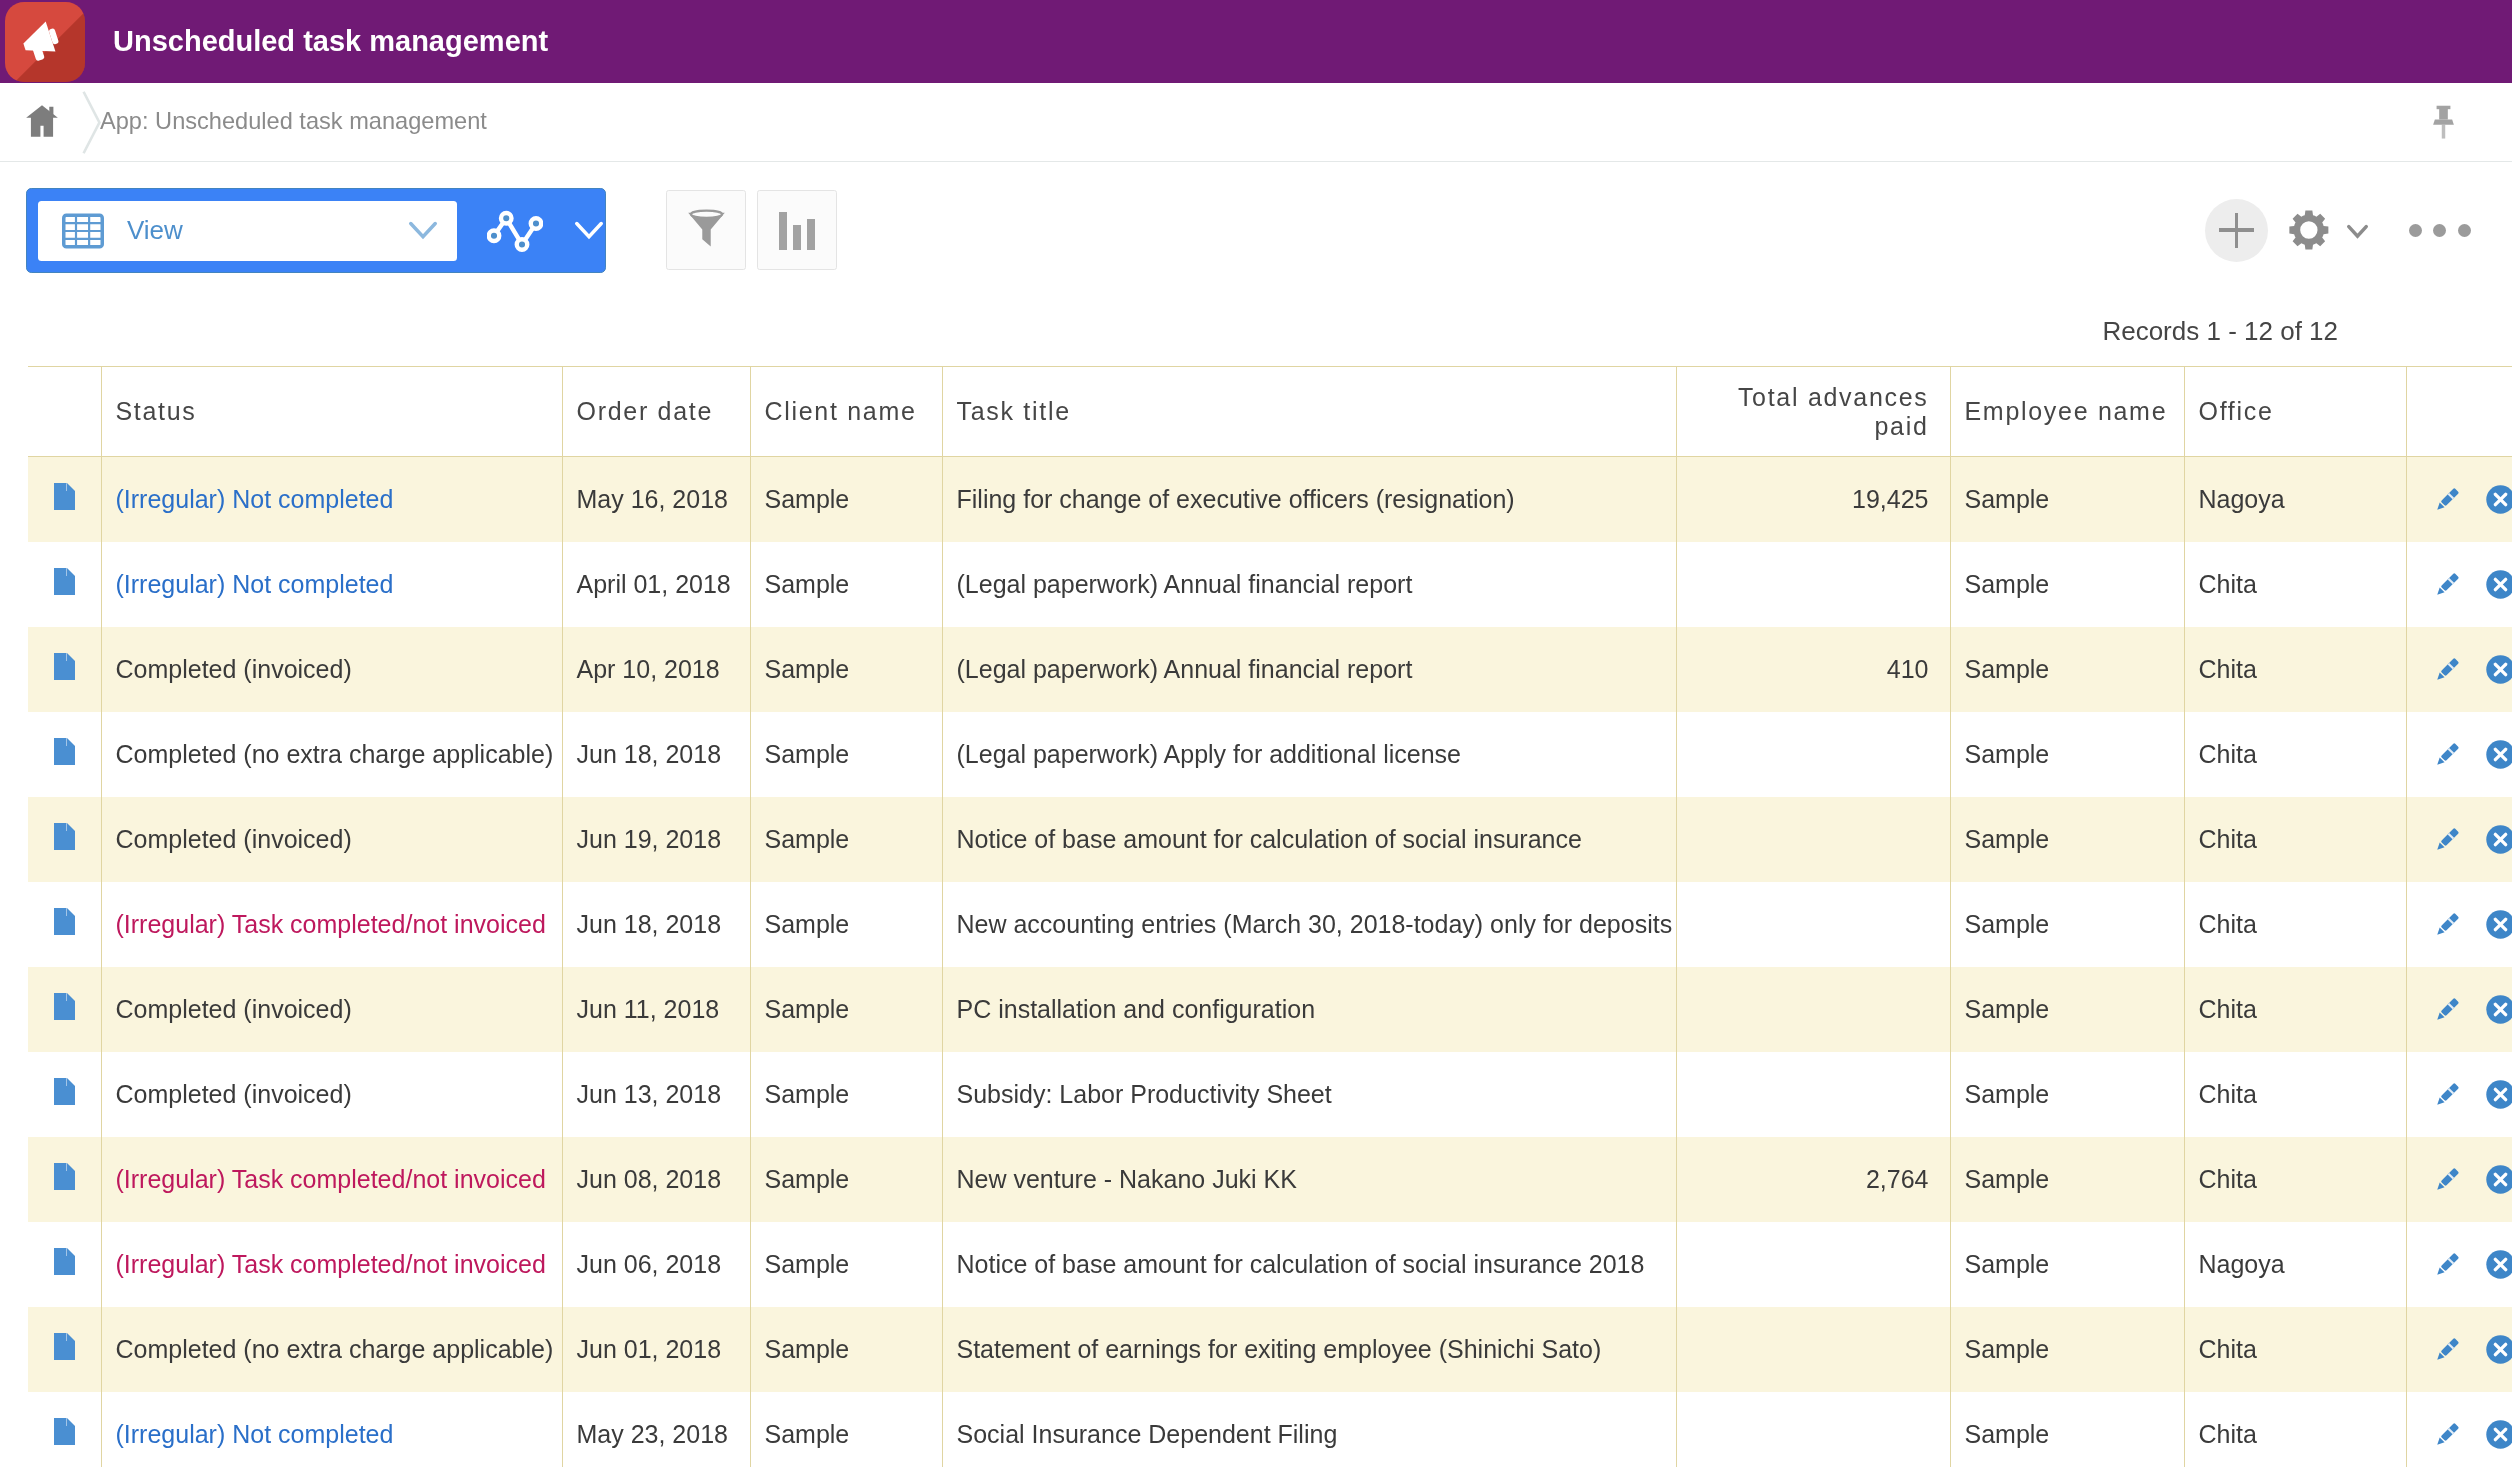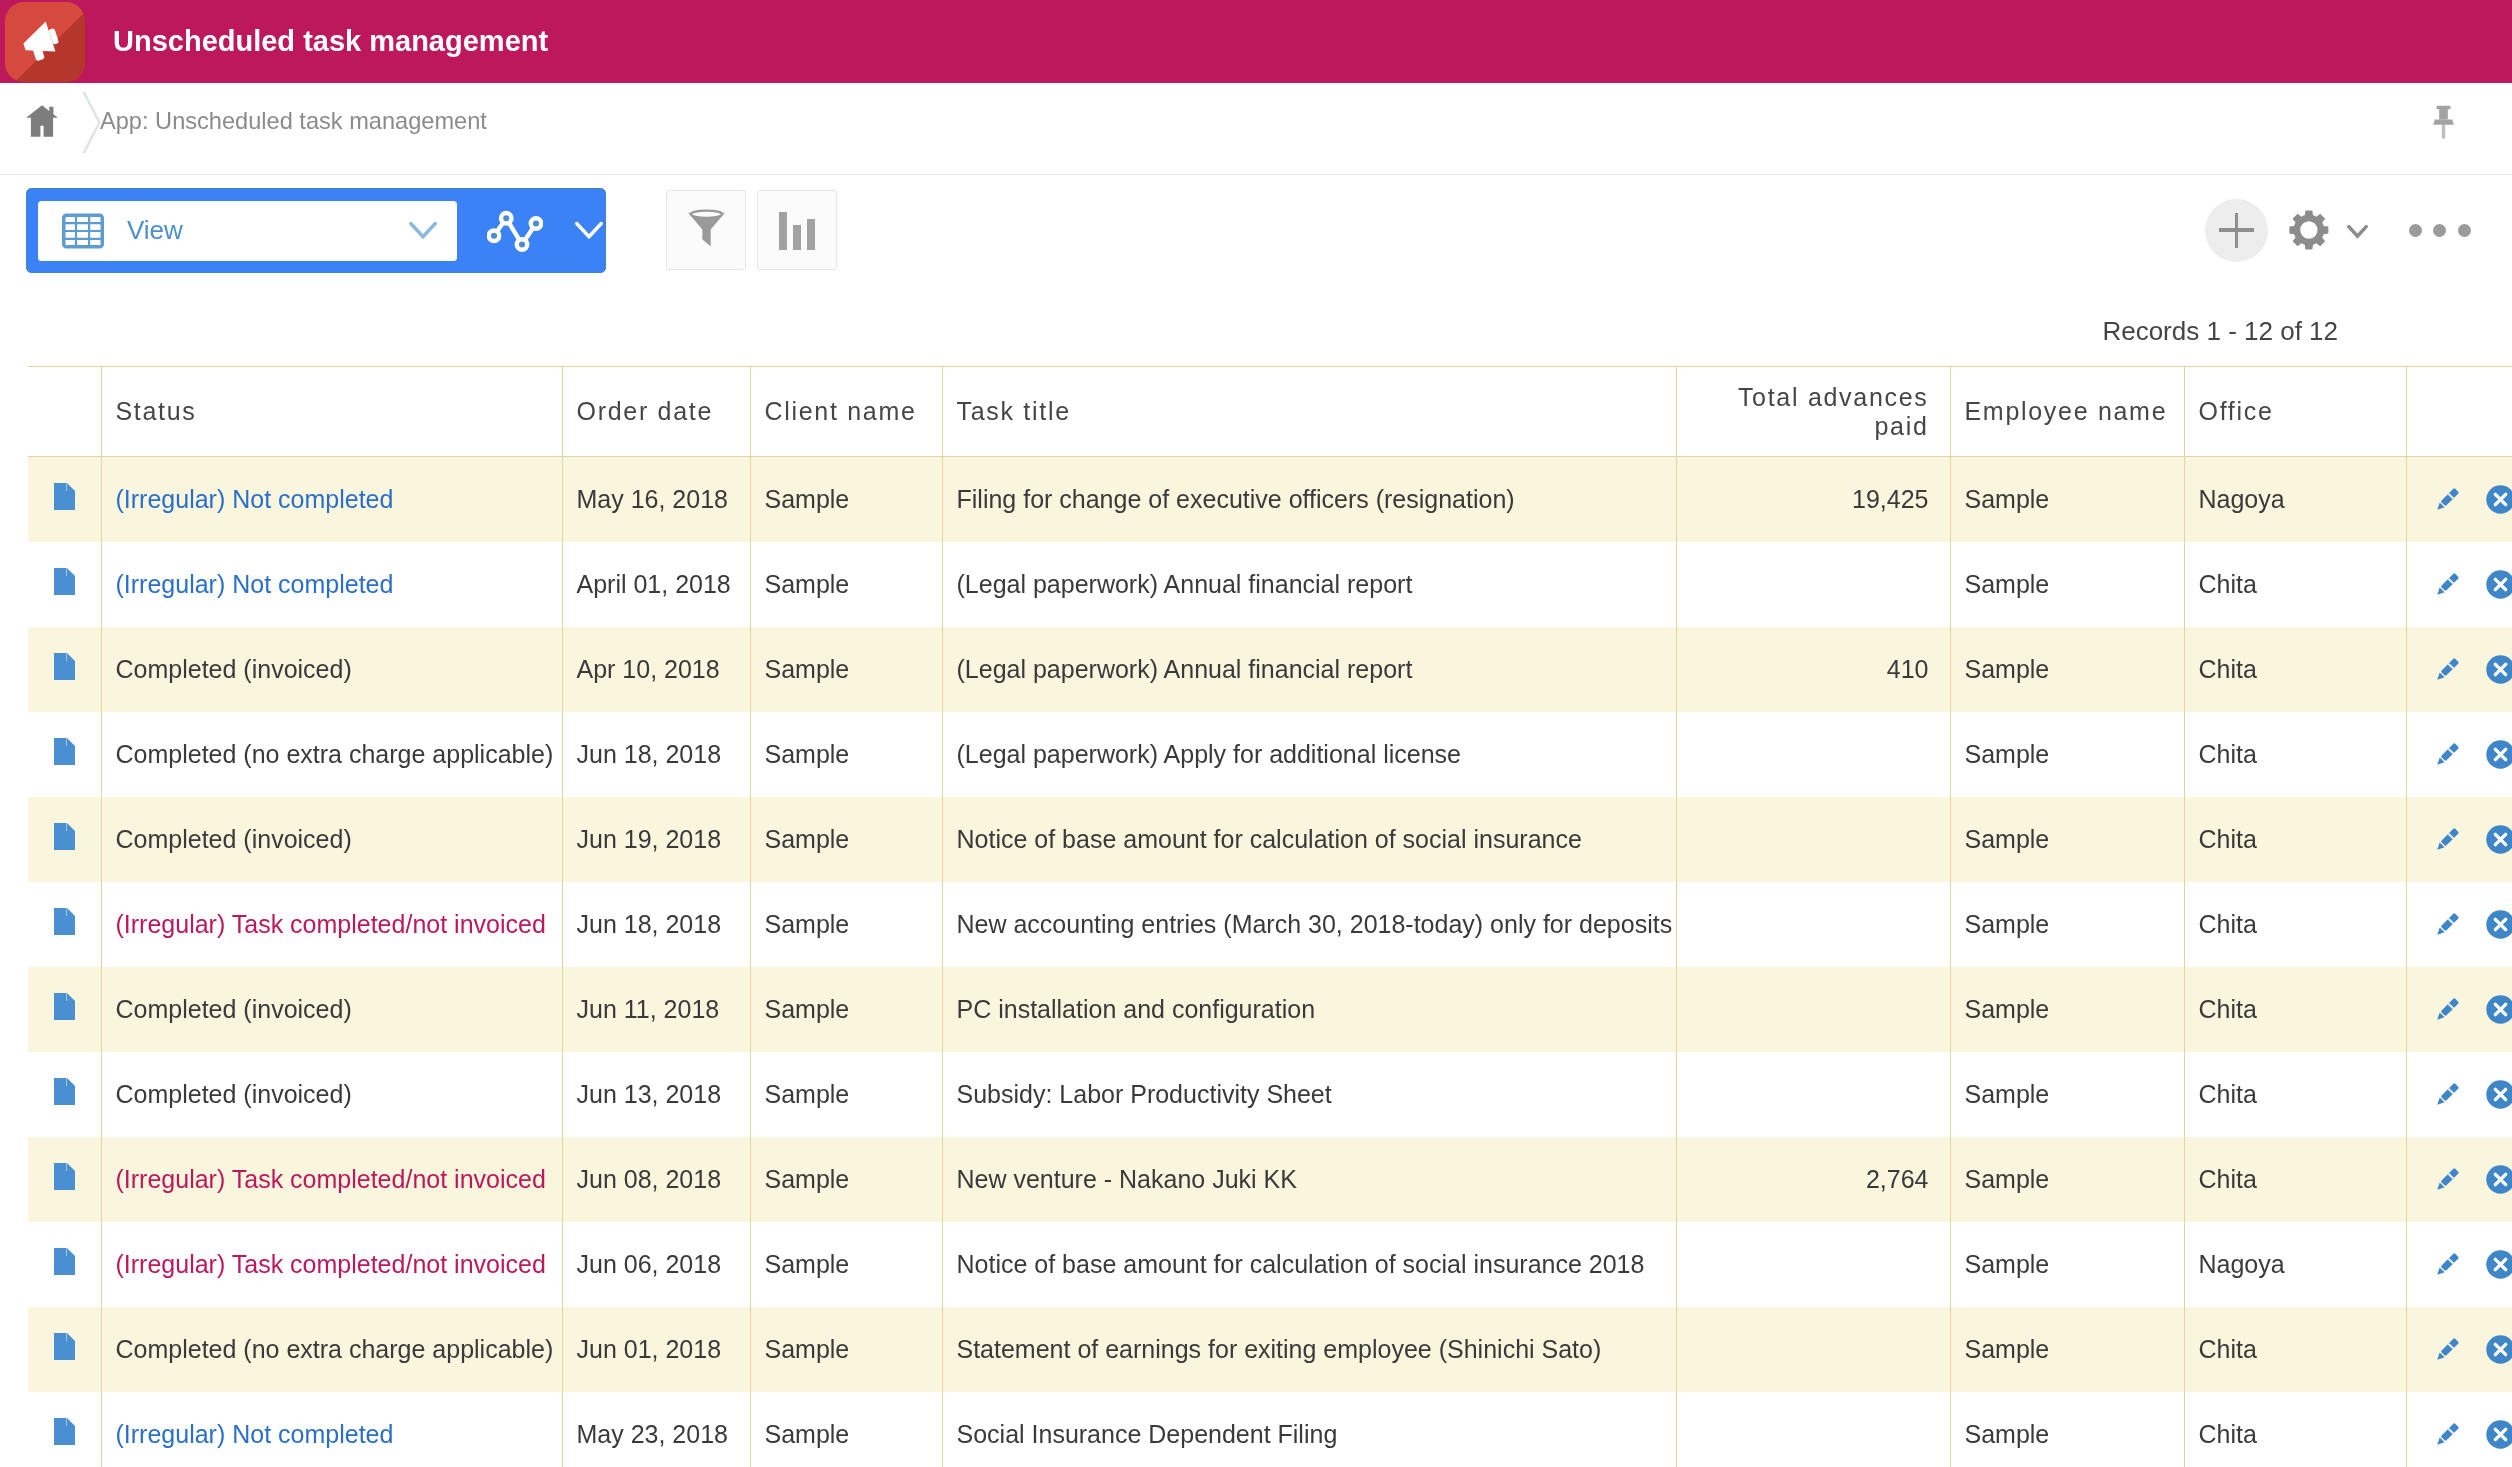--- a/index.html
+++ b/index.html
@@ -1,31 +1,31 @@
 <!DOCTYPE html>
 <html style="font-size:14px"><head>
 <meta charset="utf-8">
 <style>
   * { margin:0; padding:0; box-sizing:border-box; }
   html,body { width:2512px; height:1467px; overflow:hidden; background:#ffffff;
               font-family:"Liberation Sans","DejaVu Sans",sans-serif; }
   .stage { position:relative; width:2512px; height:1467px; }
 
   
-  .topbar { position:absolute; left:0; top:0; width:2512px; height:98px; background:#be185d;padding-left:36px; }
+  .topbar { position:absolute; left:0; top:0; width:2512px; height:98px; background:#701a75;padding-left:36px; }
   .appicon { position:absolute; left:5.2px; top:1.7px; width:80px; height:80px; border-radius:19px;
              background:#d6493e; overflow:hidden; }
   .appicon .shade { position:absolute; left:26px; top:33px; width:105px; height:105px;
                     background:rgba(120,20,10,.35); transform:rotate(45deg); }
   .appicon svg { position:absolute; left:12.2px; top:12.2px; }
   .apptitle { position:absolute; left:113px; top:0; height:83px; display:flex; align-items:center;
               color:#ffffff; font-size:29px; font-weight:bold; }
 
   
-  .crumbbar { position:absolute; left:0; top:83px; width:2512px; height:92px; background:#ffffff;
+  .crumbbar { position:absolute; left:0; top:83px; width:2512px; height:79px; background:#ffffff;
               border-bottom:1.7px solid #e4e8e8; }
   .home-ic { position:absolute; left:23px; top:19px; }
   .crumb-sep { position:absolute; left:80px; top:7px; }
   .crumb-text { position:absolute; left:100px; top:0; height:77px; display:flex; align-items:center;
                 color:#8b8b8b; font-size:23.6px; }
   .pin-ic { position:absolute; right:51px; top:21px; }
 
   
   .toolbar { position:absolute; left:0; top:188px; width:2512px; height:85px; }
   .view-switch { position:absolute; left:26px; top:0; width:580px; height:85px; background:#3b82f6;

